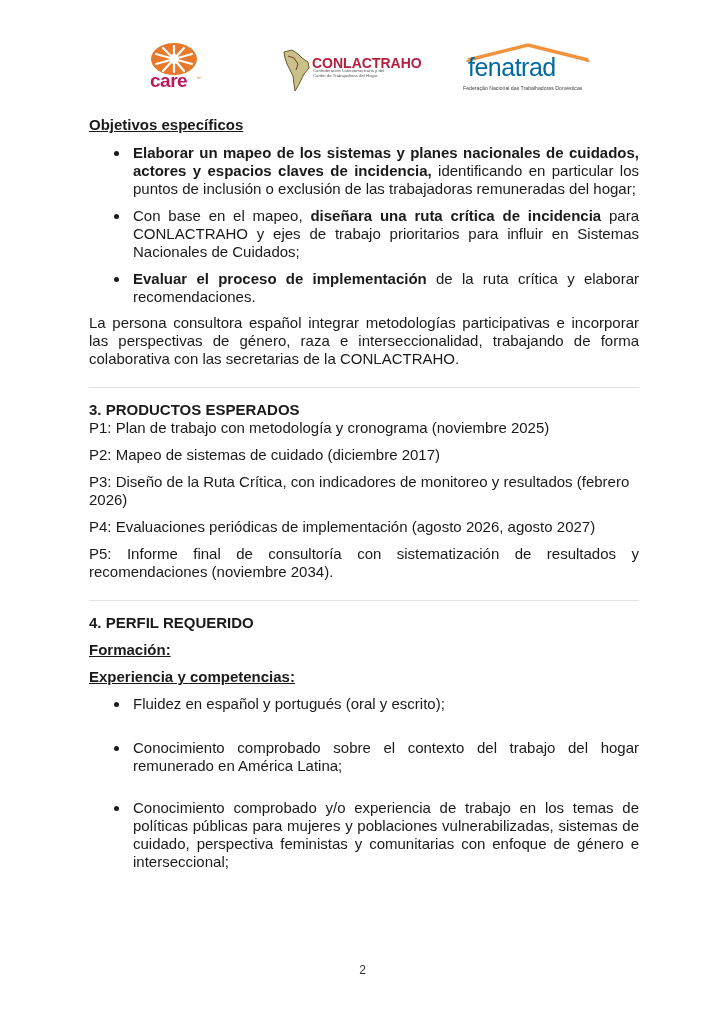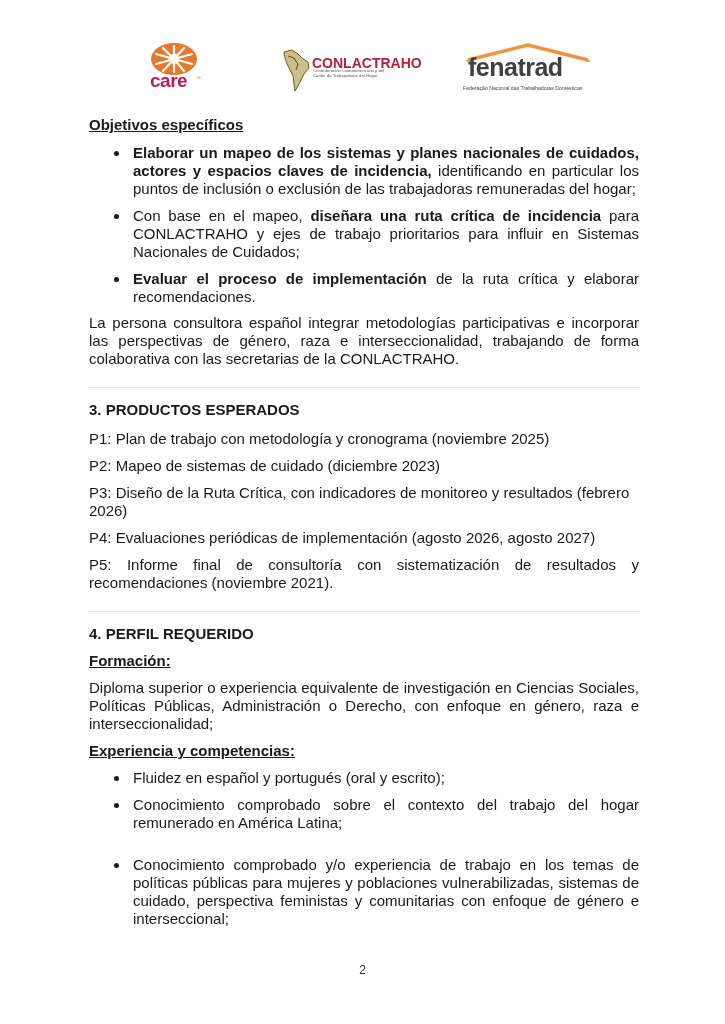--- a/index.html
+++ b/index.html
@@ -22,22 +22,22 @@
     .conlac-title {
       position: absolute; left: 30px; top: 7px; font-size: 14px; font-weight: bold;
       color: #b51f3e; letter-spacing: 0px;
     }
     .conlac-sub {
       position: absolute; left: 31px; top: 20px; font-size: 4.3px; line-height: 5px;
       color: #555; width: 80px;
     }
     .logo-fena { left: 462px; top: 12px; width: 160px; height: 60px; }
     .fena-text {
-      position: absolute; left: 6px; top: 11px; font-size: 25px; font-weight: bold;
-      color: #404040; letter-spacing: -0.5px;
+      position: absolute; left: 6px; top: 11px; font-size: 25px; font-weight: normal;
+      color: #0369a1; letter-spacing: -0.5px;
     }
     .fena-sub {
       position: absolute; left: 1px; top: 43px; font-size: 5.2px; color: #444; white-space: nowrap;
     }
 
     .content {
       position: absolute; left: 89px; top: 116px; width: 550px;
       font-size: 15px; line-height: 18px;
     }
     p { margin: 0; }
@@ -120,40 +120,39 @@
       <b>Evaluar el proceso de implementación</b><span> de la ruta crítica y elaborar recomendaciones.</span>
     </li>
   </ul>
 
   <p class="justify">La persona consultora español integrar metodologías participativas e incorporar las perspectivas de género, raza e interseccionalidad, trabajando de forma colaborativa con las secretarias de la CONLACTRAHO.</p>
 
   <div class="divider" style="margin-top:19px"></div>
 
   <p class="h" style="margin-top:13px">3. PRODUCTOS ESPERADOS</p>
 
-  <div style="margin-top:11px">
+  <div style="margin-top:0">
     <p style="margin-bottom:9px">P1: Plan de trabajo con metodología y cronograma (noviembre 2025)</p>
-    <p style="margin-bottom:9px">P2: Mapeo de sistemas de cuidado (diciembre 2023)</p>
+    <p style="margin-bottom:9px">P2: Mapeo de sistemas de cuidado (diciembre 2017)</p>
     <p style="margin-bottom:9px">P3: Diseño de la Ruta Crítica, con indicadores de monitoreo y resultados (febrero 2026)</p>
     <p style="margin-bottom:9px">P4: Evaluaciones periódicas de implementación (agosto 2026, agosto 2027)</p>
-    <p class="justify">P5: Informe final de consultoría con sistematización de resultados y recomendaciones (noviembre 2021).</p>
+    <p class="justify">P5: Informe final de consultoría con sistematización de resultados y recomendaciones (noviembre 2034).</p>
   </div>
 
   <div class="divider" style="margin-top:19px"></div>
 
   <p class="h" style="margin-top:13px">4. PERFIL REQUERIDO</p>
 
   <p class="u" style="margin-top:9px">Formación:</p>
 
-  <p class="justify" style="margin-top:9px">Diploma superior o experiencia equivalente de investigación en Ciencias Sociales, Políticas Públicas, Administración o Derecho, con enfoque en género, raza e interseccionalidad;</p>
 
   <p class="u" style="margin-top:9px">Experiencia y competencias:</p>
 
   <ul class="bullets" style="margin-top:9px">
-    <li style="margin-bottom:9px">
+    <li style="margin-bottom:26px">
       <span class="bullet-dot"></span>
       <span>Fluidez en español y portugués (oral y escrito);</span>
     </li>
     <li style="margin-bottom:24px">
       <span class="bullet-dot"></span>
       <span>Conocimiento comprobado sobre el contexto del trabajo del hogar remunerado en América Latina;</span>
     </li>
     <li>
       <span class="bullet-dot"></span>
       <span>Conocimiento comprobado y/o experiencia de trabajo en los temas de políticas públicas para mujeres y poblaciones vulnerabilizadas, sistemas de cuidado, perspectiva feministas y comunitarias con enfoque de género e interseccional;</span>

